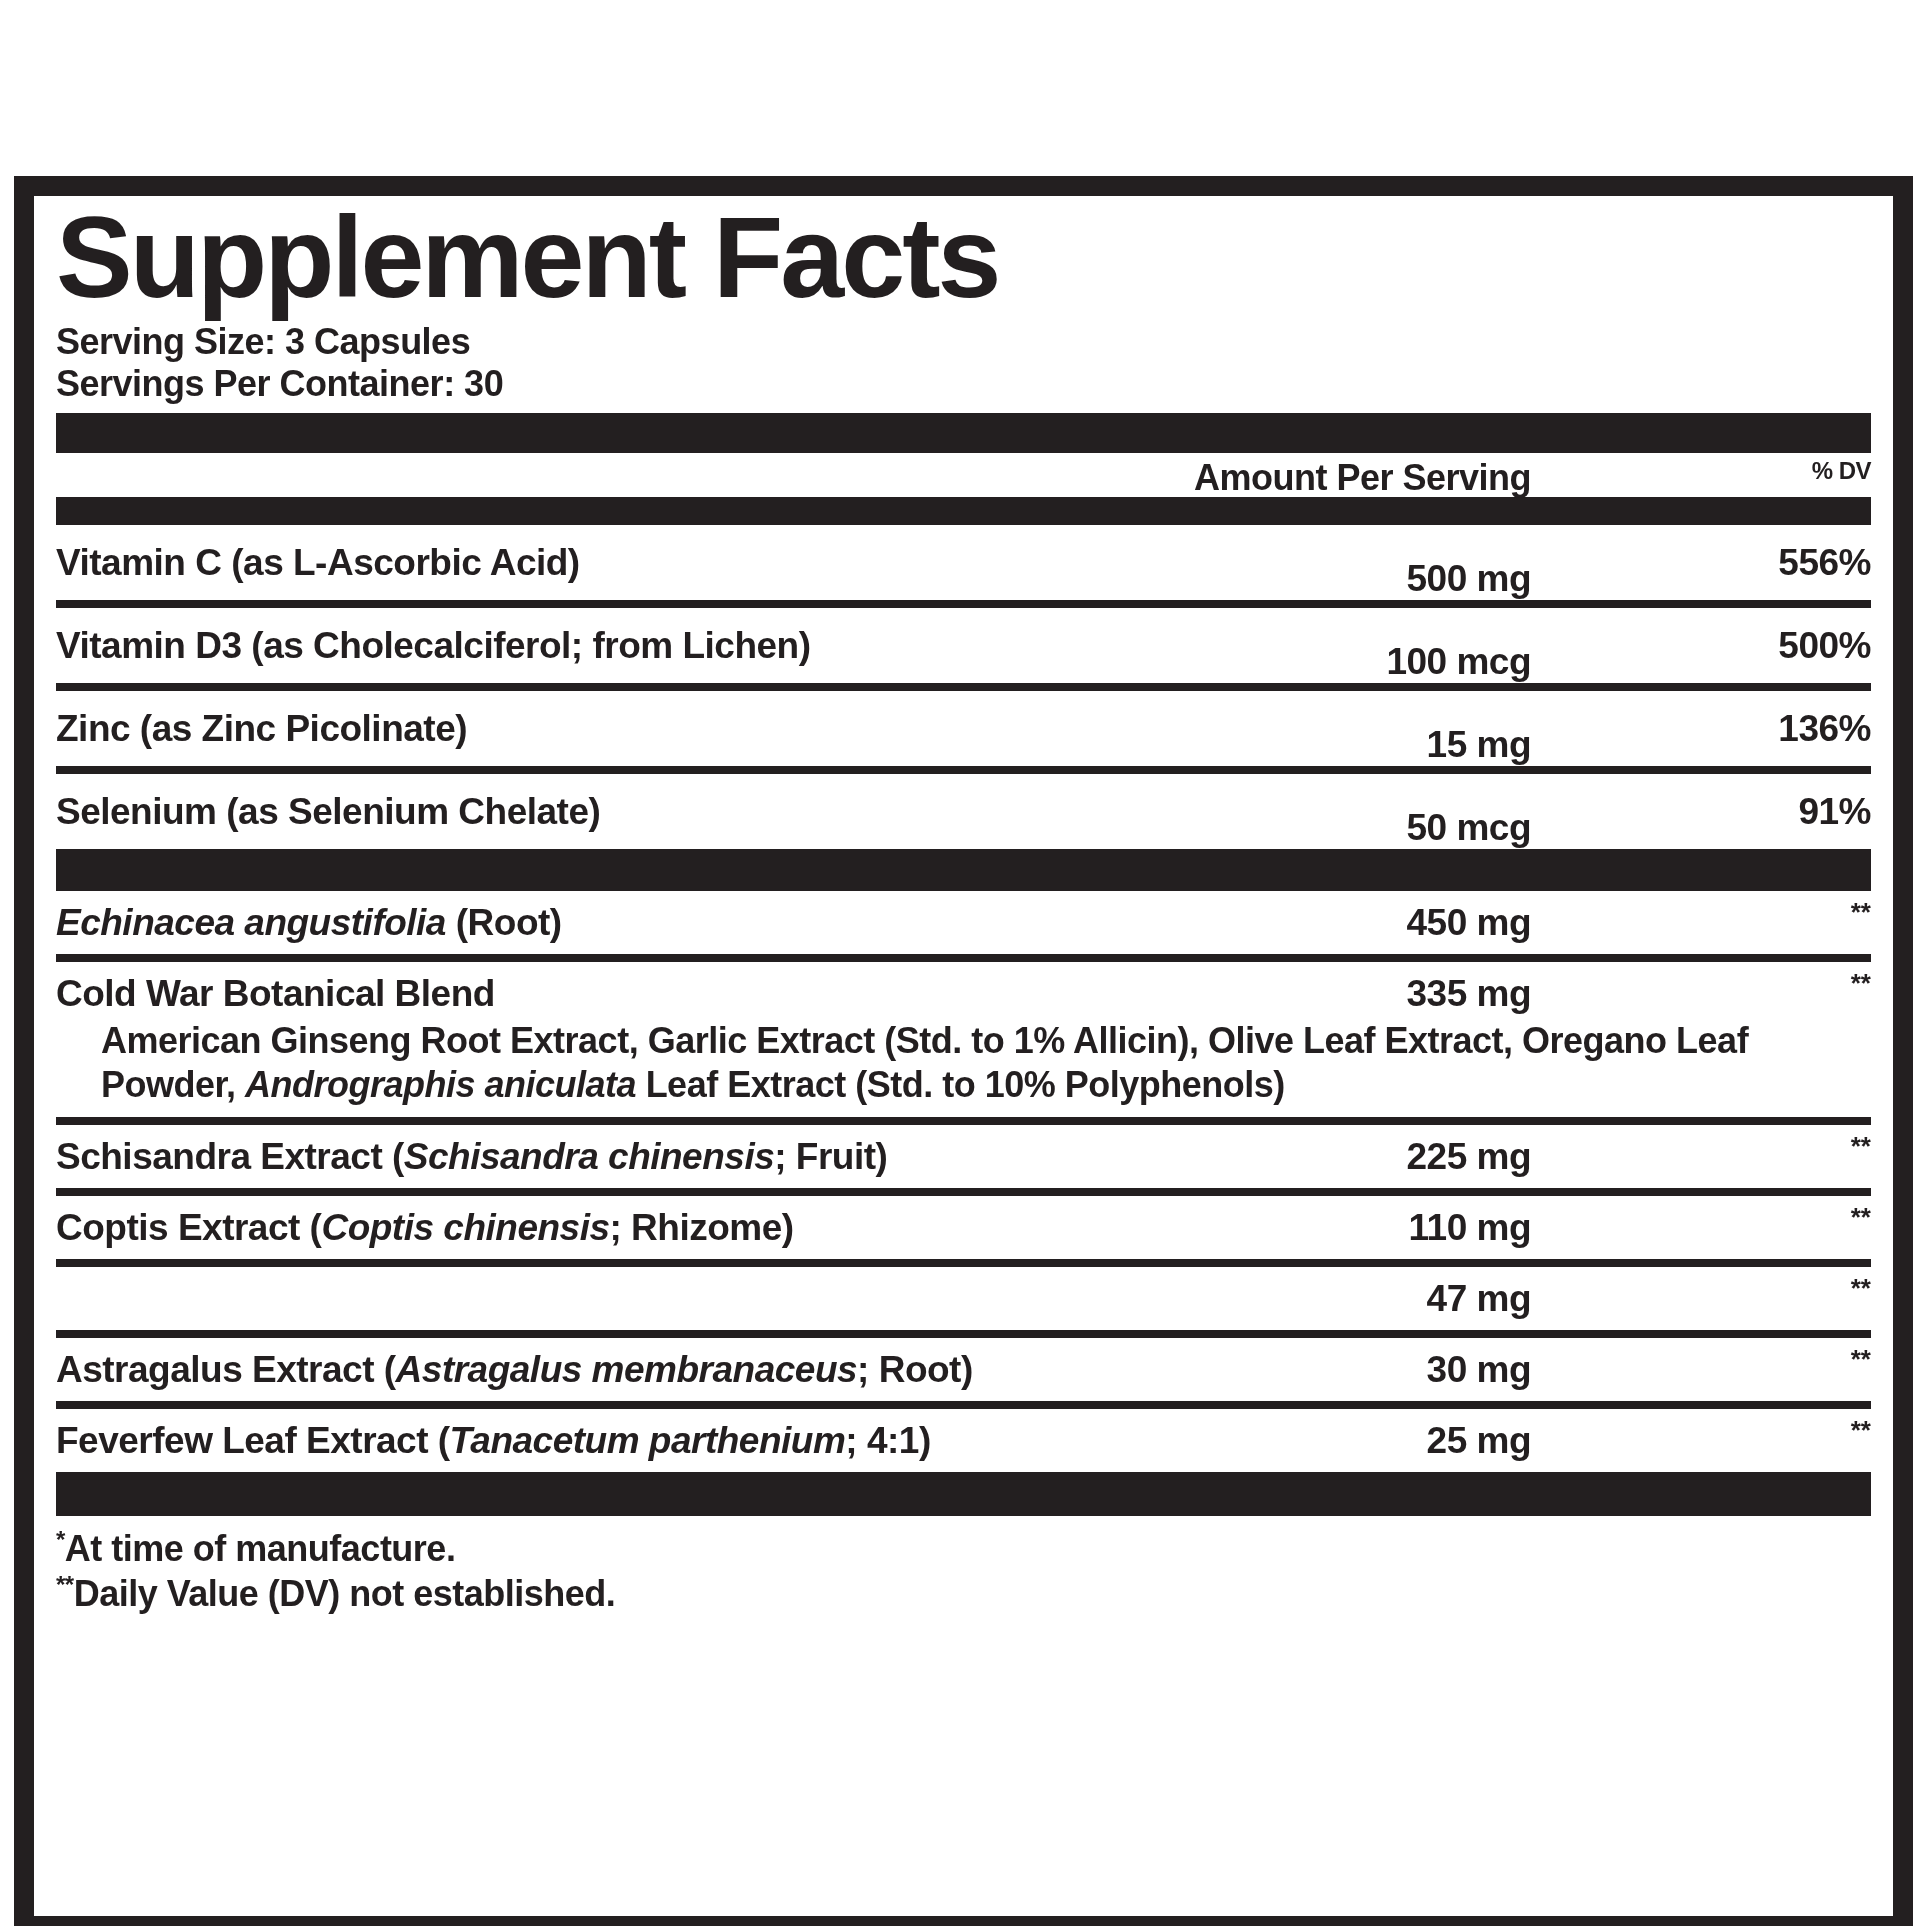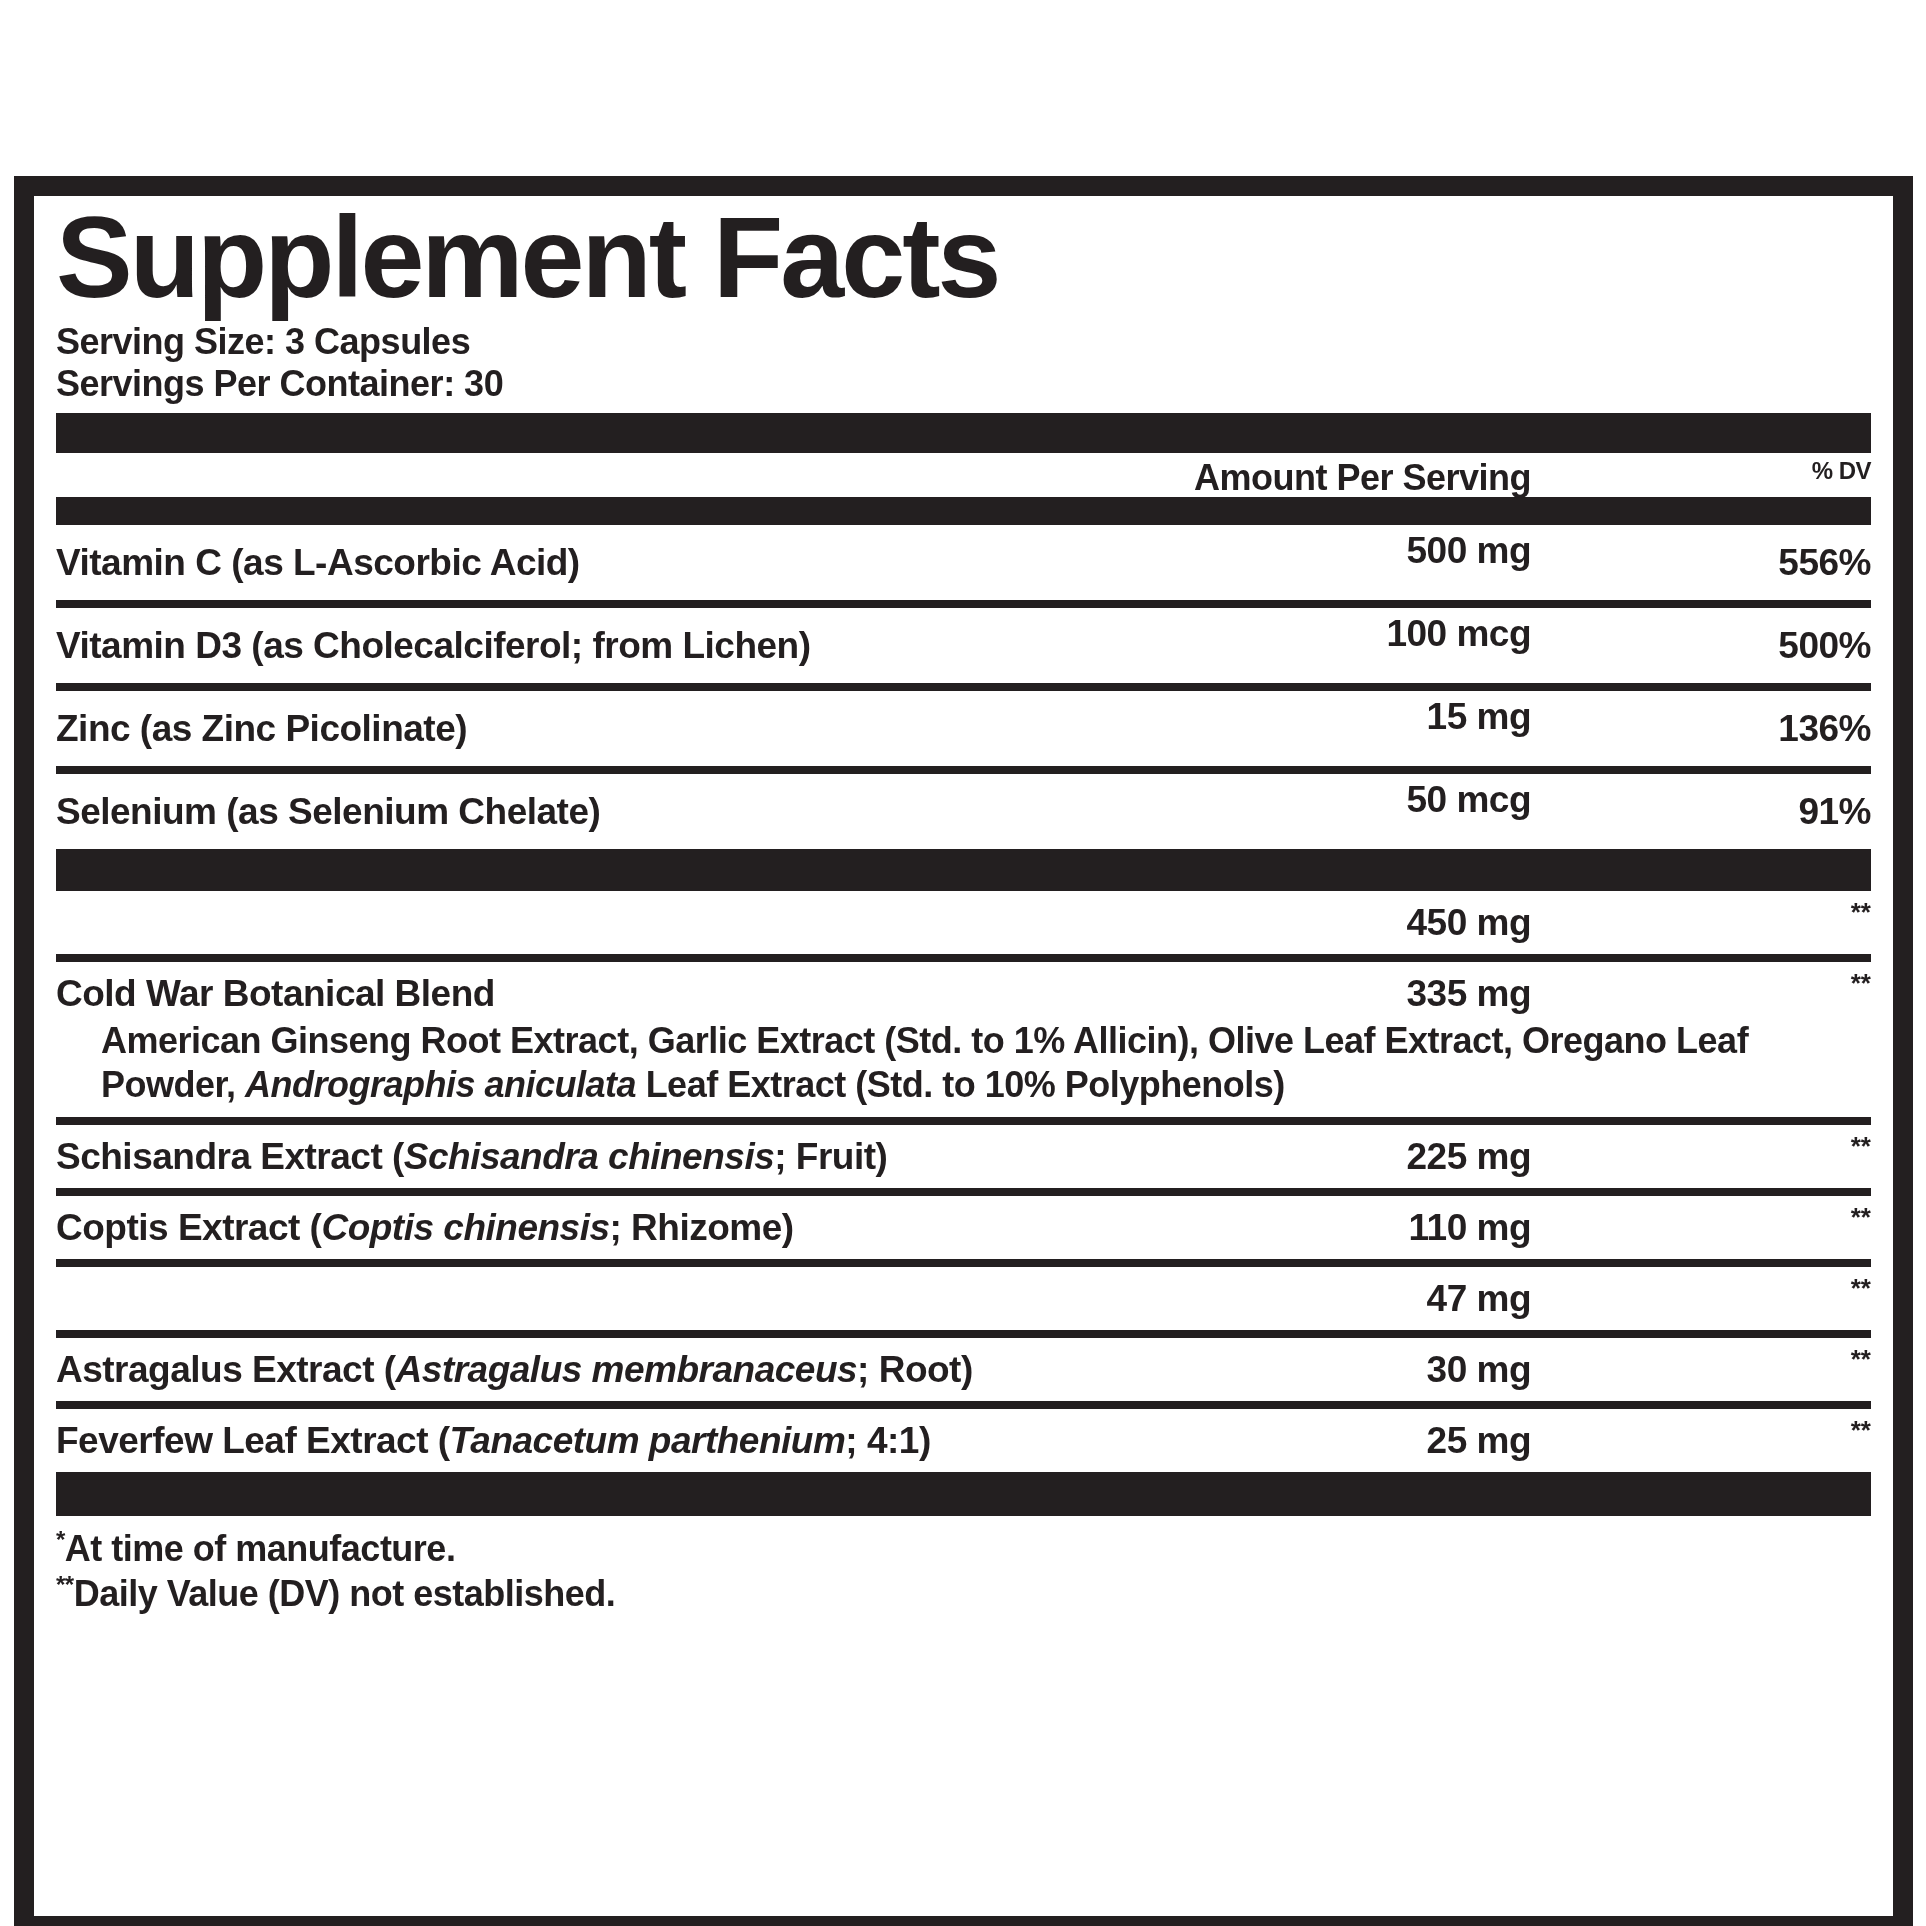--- a/index.html
+++ b/index.html
@@ -40,21 +40,21 @@
   .col-header-row .dv-h{
     position:absolute; right:0; top:4px;
     font-size:24px; font-weight:700; letter-spacing:-0.5px;
   }
   .row{ position:relative; font-size:37px; font-weight:700; letter-spacing:-0.5px; }
   .row .name{ display:block; padding-right:614px; }
   .row.main{ min-height:75px; padding-top:17px; }
   .row.bot{ min-height:63px; padding-top:11px; }
   .row.blend{ min-height:0; padding-bottom:10px; }
   .row .amount{ position:absolute; right:340px; white-space:nowrap; }
-  .row.main .amount{ top:5px; }
+  .row.main .amount{ top:33px; }
   .row.bot .amount{ top:11px; }
   .row .dv{ position:absolute; right:0; white-space:nowrap; }
   .row.main .dv{ top:17px; }
   .row.bot .dv{ top:11px; }
   .row .dv.nd{ font-size:26px; top:6px; letter-spacing:0; }
   .it{ font-style:italic; }
   sup.ast{ font-size:22px; vertical-align:super; line-height:0; }
   .sep{ height:8px; background:var(--ink); }
   .blend-desc{
     margin:4px 4px 0 45px;
@@ -111,20 +111,21 @@
         <span class="name"><span>Selenium (as Selenium Chelate)</span></span>
         <span class="amount">50 mcg</span>
         <span class="dv">91%</span>
       </div>
     </div>
 
   <div class="bar bar-3"></div>
 
   <div id="botanical-rows">
       <div class="row bot">
+        <span class="name"><span class="it">Echinacea angustifolia</span><span> (Root)</span></span>
         <span class="amount">450 mg</span>
         <span class="dv nd">**</span>
       </div>
       <div class="sep"></div>
       <div class="row bot blend">
         <span class="name"><span>Cold War Botanical Blend</span></span>
         <span class="amount">335 mg</span>
         <span class="dv nd">**</span>
         <div class="blend-desc"><span>American Ginseng Root Extract, Garlic Extract (Std. to 1% Allicin), Olive Leaf Extract, Oregano Leaf Powder, </span><span class="it">Andrographis aniculata</span><span> Leaf Extract (Std. to 10% Polyphenols)</span></div>
       </div>

